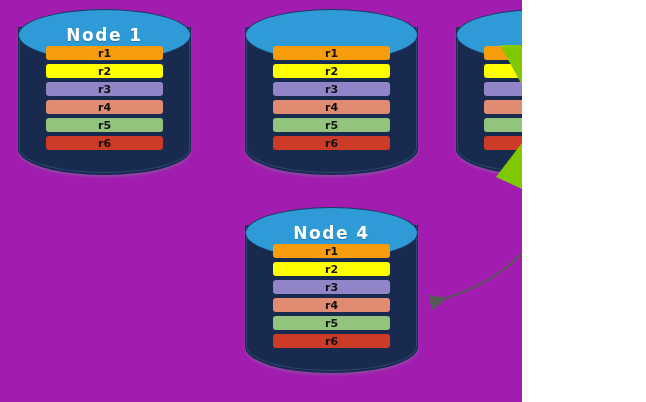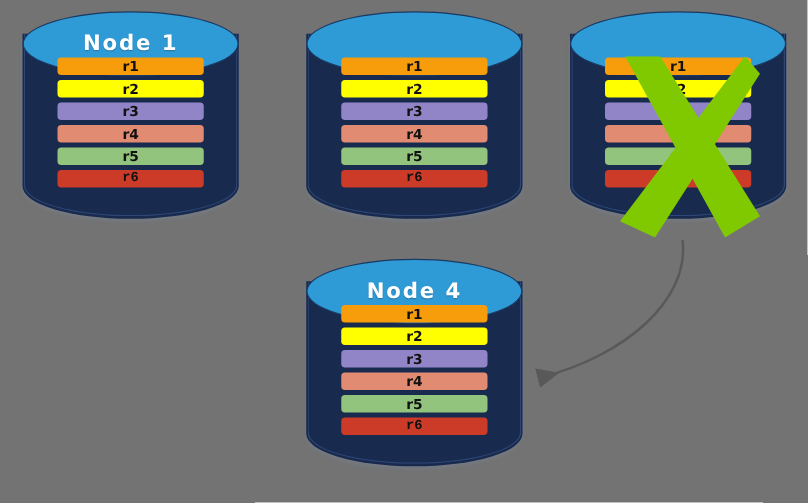--- a/index.html
+++ b/index.html
@@ -2,23 +2,23 @@
 <html><head>
 <meta charset="utf-8">
 <style>
   html, body {
     margin: 0;
     padding: 0;
     background: #ffffff;
   }
   #canvas {
     position: relative;
-    width: 646px;
+    width: 522px;
     height: 402px;
-    background: #737373;
+    background: #a21caf;
     overflow: hidden;
     font-family: "DejaVu Sans", "Liberation Sans", sans-serif;
   }
 
   
   .node {
     position: absolute;
     width: 173px;
     height: 176px;
   }
@@ -84,21 +84,21 @@
     margin-bottom: 4px;
     border-radius: 3px;
     display: flex;
     align-items: center;
     justify-content: center;
     font-size: 11px;
     font-weight: bold;
     color: #111111;
     line-height: 1;
   }
-  .node .row:last-child { margin-bottom: 0; font-family: Liberation Mono, monospace; }
+  .node .row:last-child { margin-bottom: 0; }
 
   
   .fail-x {
     position: absolute;
     pointer-events: none;
   }
 
   
   .arrow-svg {
     position: absolute;

